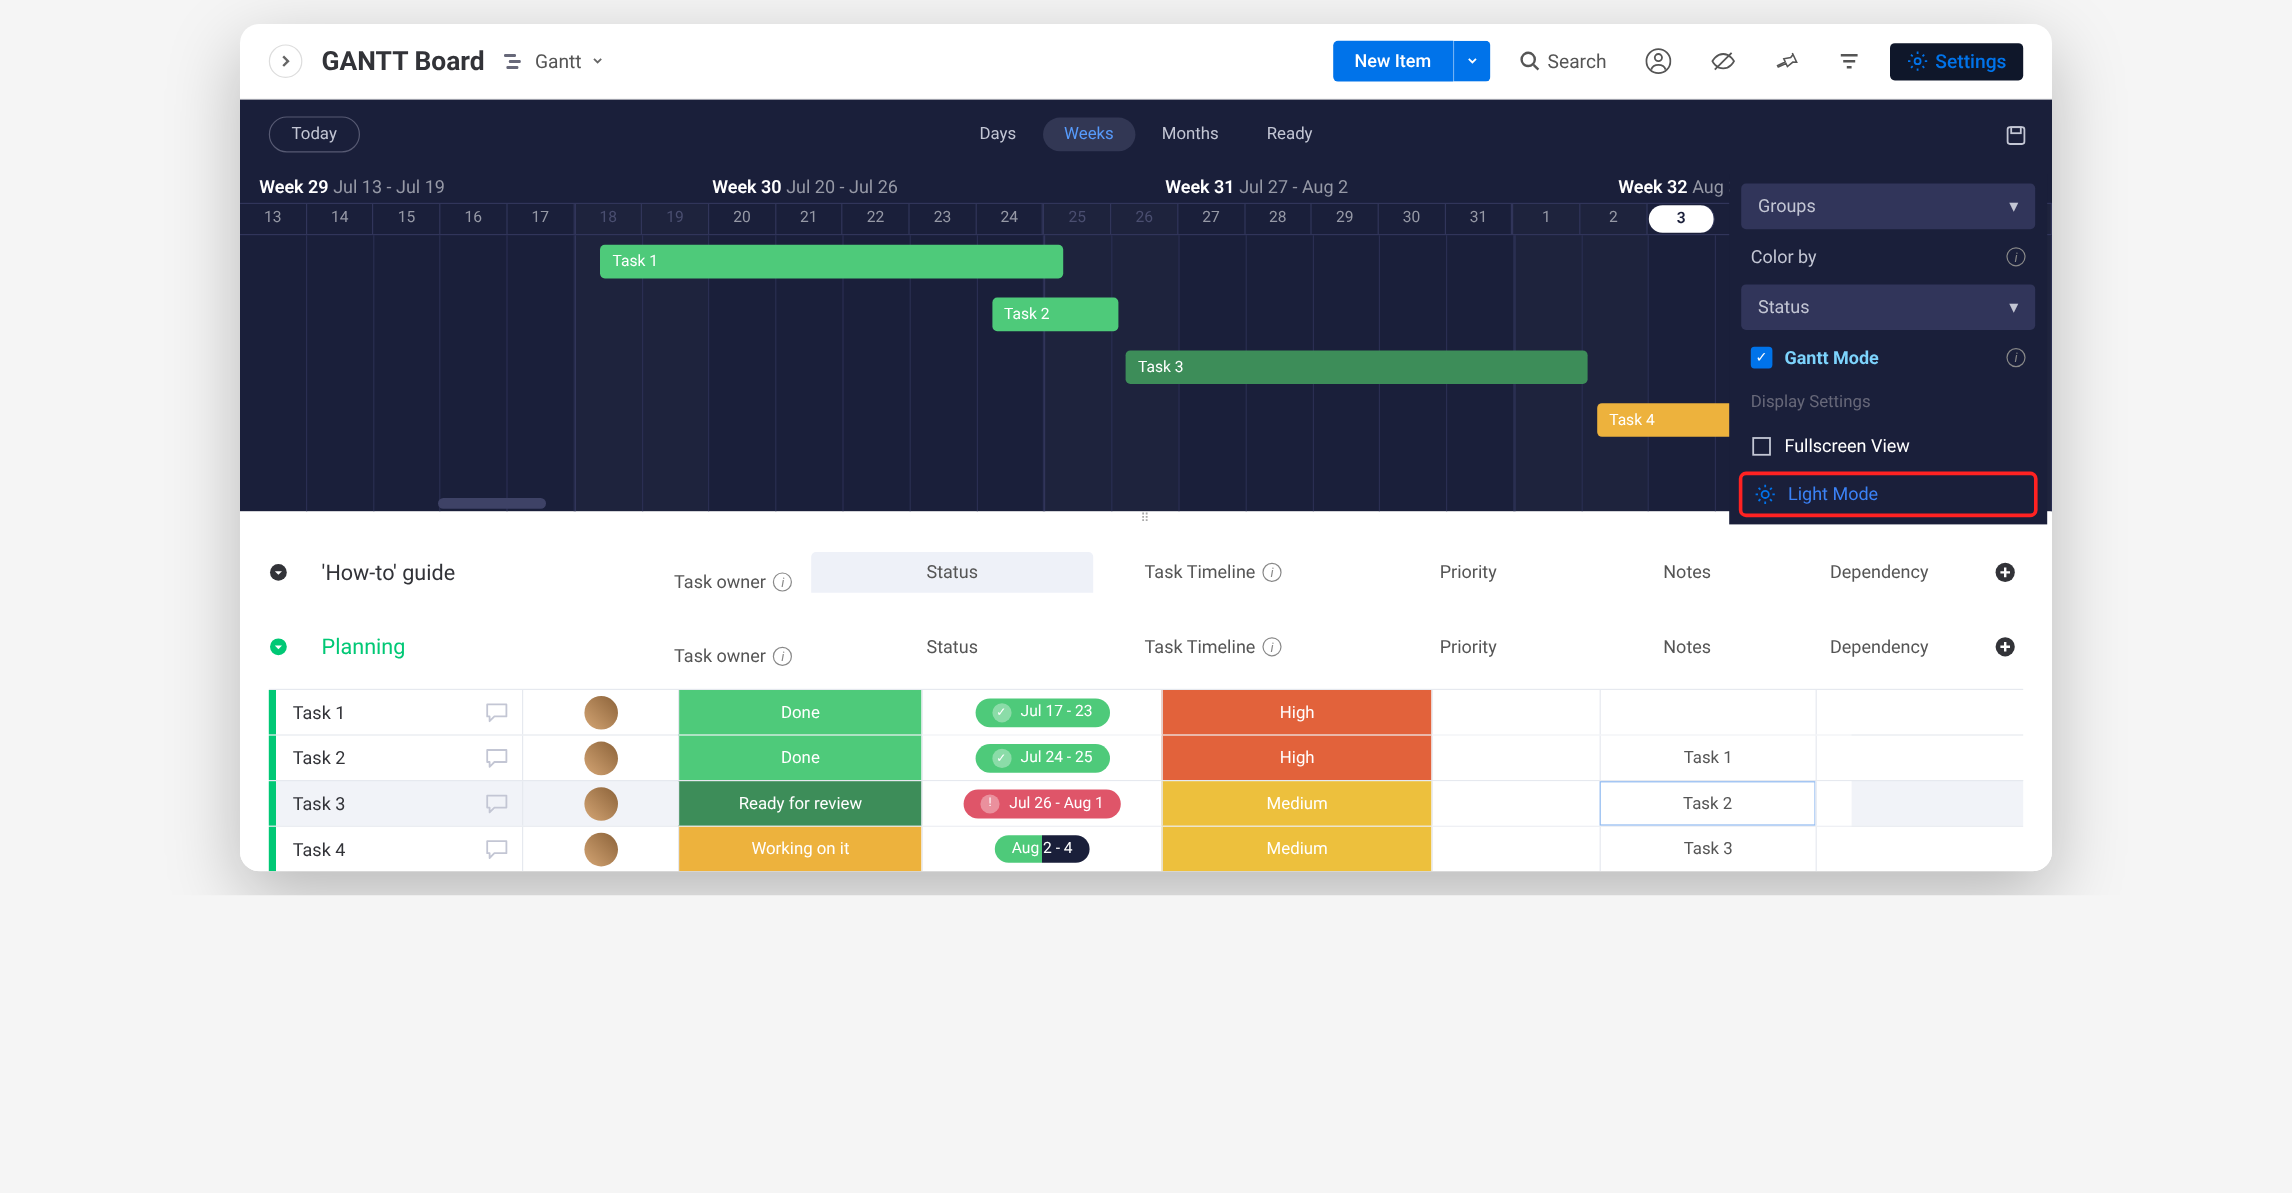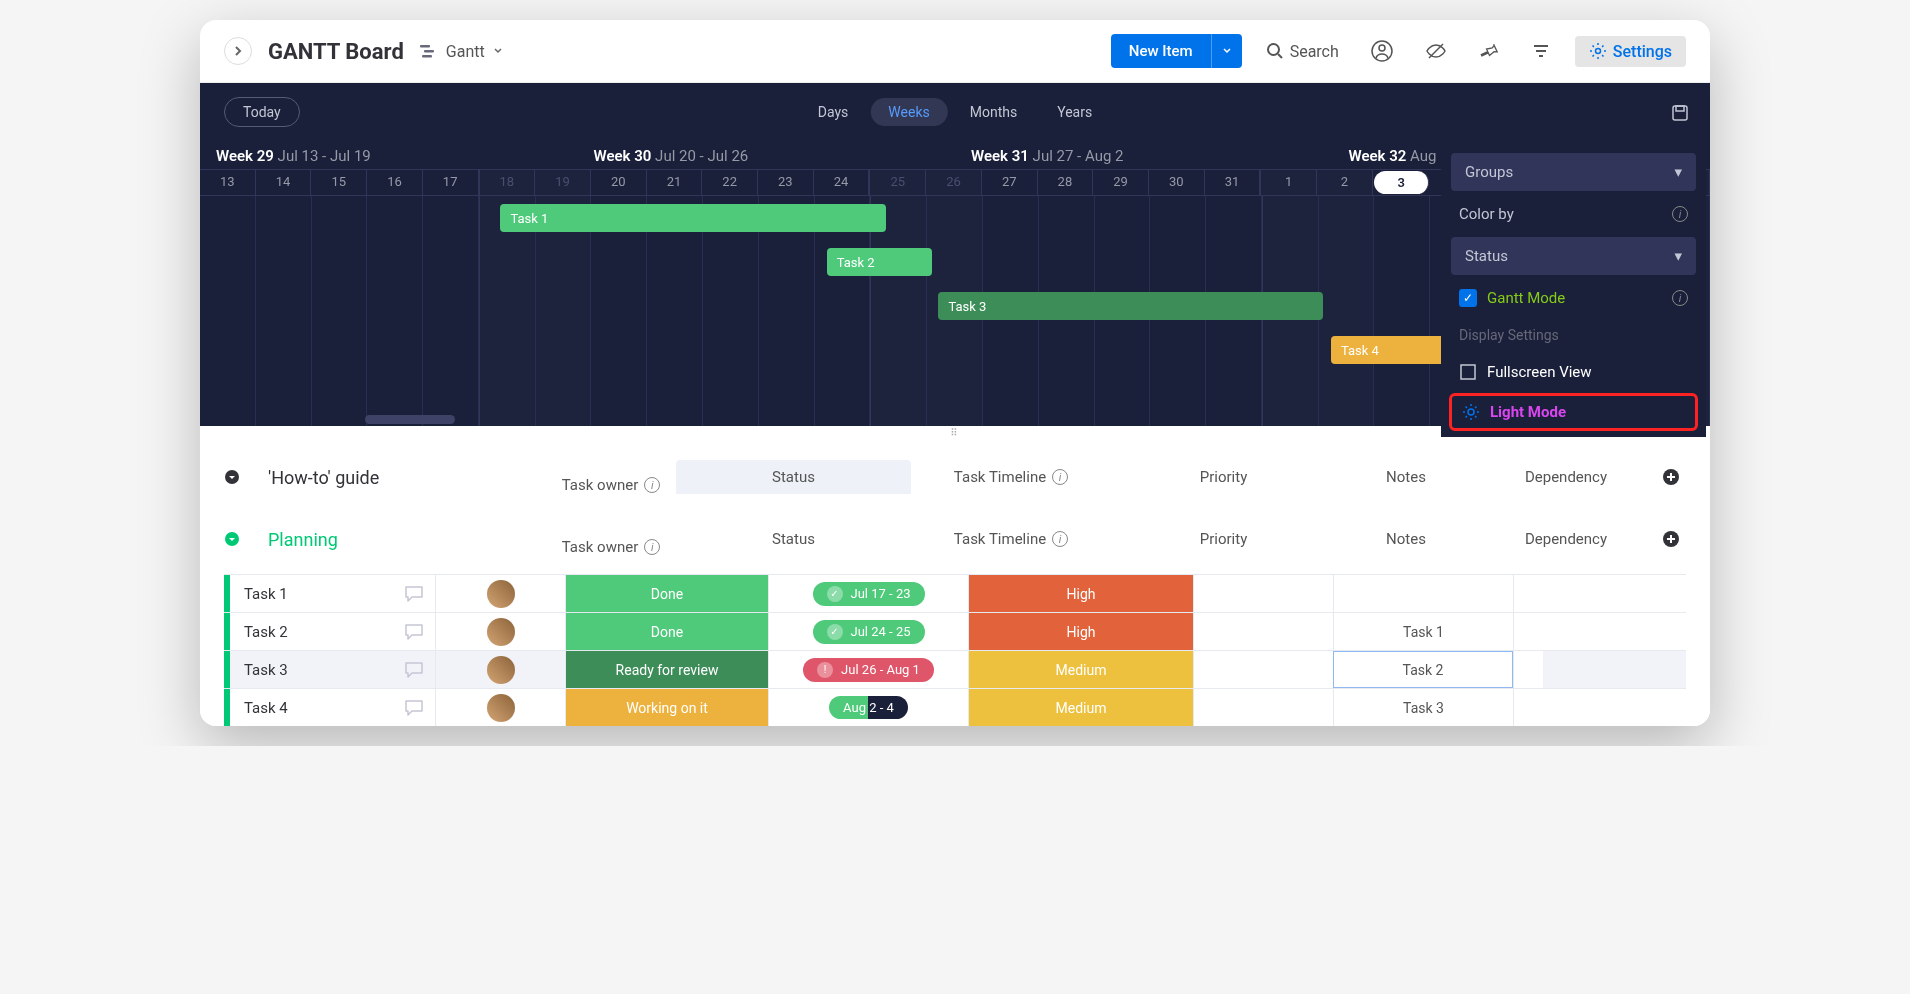--- a/index.html
+++ b/index.html
@@ -8,21 +8,21 @@
 
 
 .topbar { display:flex; align-items:center; padding:14px 24px; gap:16px; border-bottom:1px solid #eee; }
 .expand-btn { width:28px; height:28px; border:1px solid #ddd; border-radius:50%; display:flex; align-items:center; justify-content:center; cursor:pointer; color:#666; }
 .board-title { font-size:22px; font-weight:700; color:#323338; }
 .view-sel { display:flex; align-items:center; gap:8px; color:#555; cursor:pointer; font-size:16px; }
 .spacer { flex:1; }
 .new-item { background:#0073ea; color:#fff; border:none; border-radius:4px 0 0 4px; padding:8px 18px; font-size:15px; font-weight:500; cursor:pointer; }
 .new-item-dd { background:#0073ea; color:#fff; border:none; border-radius:0 4px 4px 0; padding:8px 10px; cursor:pointer; border-left:1px solid rgba(255,255,255,0.3); }
 .top-icon { display:flex; align-items:center; gap:6px; color:#555; cursor:pointer; padding:4px 8px; }
-.settings-btn { background:#e5e5e5; color:#0073ea; border-radius:4px; padding:6px 14px; display:flex; align-items:center; gap:6px; font-weight:500; cursor:pointer; }
+.settings-btn { background:#0f172a; color:#0073ea; border-radius:4px; padding:6px 14px; display:flex; align-items:center; gap:6px; font-weight:500; cursor:pointer; }
 
 
 .gantt-panel { background:#1a1f3a; color:#c3c6d4; position:relative; }
 .gantt-top { display:flex; align-items:center; padding:14px 24px; gap:24px; }
 .today-btn { border:1px solid #575a73; border-radius:18px; padding:6px 18px; cursor:pointer; color:#c3c6d4; font-size:14px; }
 .scale-tabs { display:flex; gap:4px; margin:0 auto; position:absolute; left:50%; transform:translateX(-50%); }
 .scale-tab { padding:6px 18px; border-radius:18px; cursor:pointer; font-size:14px; color:#c3c6d4; }
 .scale-tab.active { background:#323754; color:#579bfc; }
 
 
@@ -171,21 +171,21 @@
     </div>
   </div>
 
   <div class="gantt-panel">
     <div class="gantt-top">
       <div class="today-btn">Today</div>
       <div class="scale-tabs" id="scale-tabs">
           <div class="scale-tab">Days</div>
           <div class="scale-tab active">Weeks</div>
           <div class="scale-tab">Months</div>
-          <div class="scale-tab">Years</div>
+          <div class="scale-tab">Ready</div>
         </div>
       <div class="save-icon">
         <svg width="20" height="20" viewBox="0 0 20 20">
             <rect x="3" y="3" width="14" height="14" rx="2" stroke="#c3c6d4" stroke-width="1.5" fill="none"></rect>
             <rect x="6" y="3" width="8" height="5" stroke="#c3c6d4" stroke-width="1.5" fill="none"></rect>
           </svg>
       </div>
     </div>
 
     <div class="week-headers" id="week-headers">
@@ -274,21 +274,21 @@
         <span>Color by</span>
         <span class="info-ic">i</span>
       </div>
       <div class="sp-row sp-select">
         <span>Status</span>
         <span>▾</span>
       </div>
       <div class="sp-row">
         <div class="sp-check">
           <div class="sp-box">✓</div>
-          <span style="color:#84cc16;font-weight:400">Gantt Mode</span>
+          <span style="color:#7dd3fc;font-weight:700">Gantt Mode</span>
         </div>
         <span class="info-ic">i</span>
       </div>
       <div class="sp-section">Display Settings</div>
       <div class="sp-row">
         <div class="sp-check">
           <svg width="18" height="18" viewBox="0 0 18 18">
               <rect x="2" y="2" width="14" height="14" stroke="#c3c6d4" stroke-width="1.5" fill="none"></rect>
             </svg>
           <span style="color:#fff">Fullscreen View</span>
@@ -302,21 +302,21 @@
                 <line x1="9" y1="1" x2="9" y2="3"></line>
                 <line x1="9" y1="15" x2="9" y2="17"></line>
                 <line x1="1" y1="9" x2="3" y2="9"></line>
                 <line x1="15" y1="9" x2="17" y2="9"></line>
                 <line x1="3.5" y1="3.5" x2="5" y2="5"></line>
                 <line x1="13" y1="13" x2="14.5" y2="14.5"></line>
                 <line x1="3.5" y1="14.5" x2="5" y2="13"></line>
                 <line x1="13" y1="5" x2="14.5" y2="3.5"></line>
               </g>
             </svg>
-          <span style="color:#d946ef;font-weight:700">Light Mode</span>
+          <span style="color:#3b82f6;font-weight:400">Light Mode</span>
         </div>
       </div>
     </div>
   </div>
 
   <div class="resize">⠿</div>
 
   <div class="table-area">
 
     <div class="group-header">

